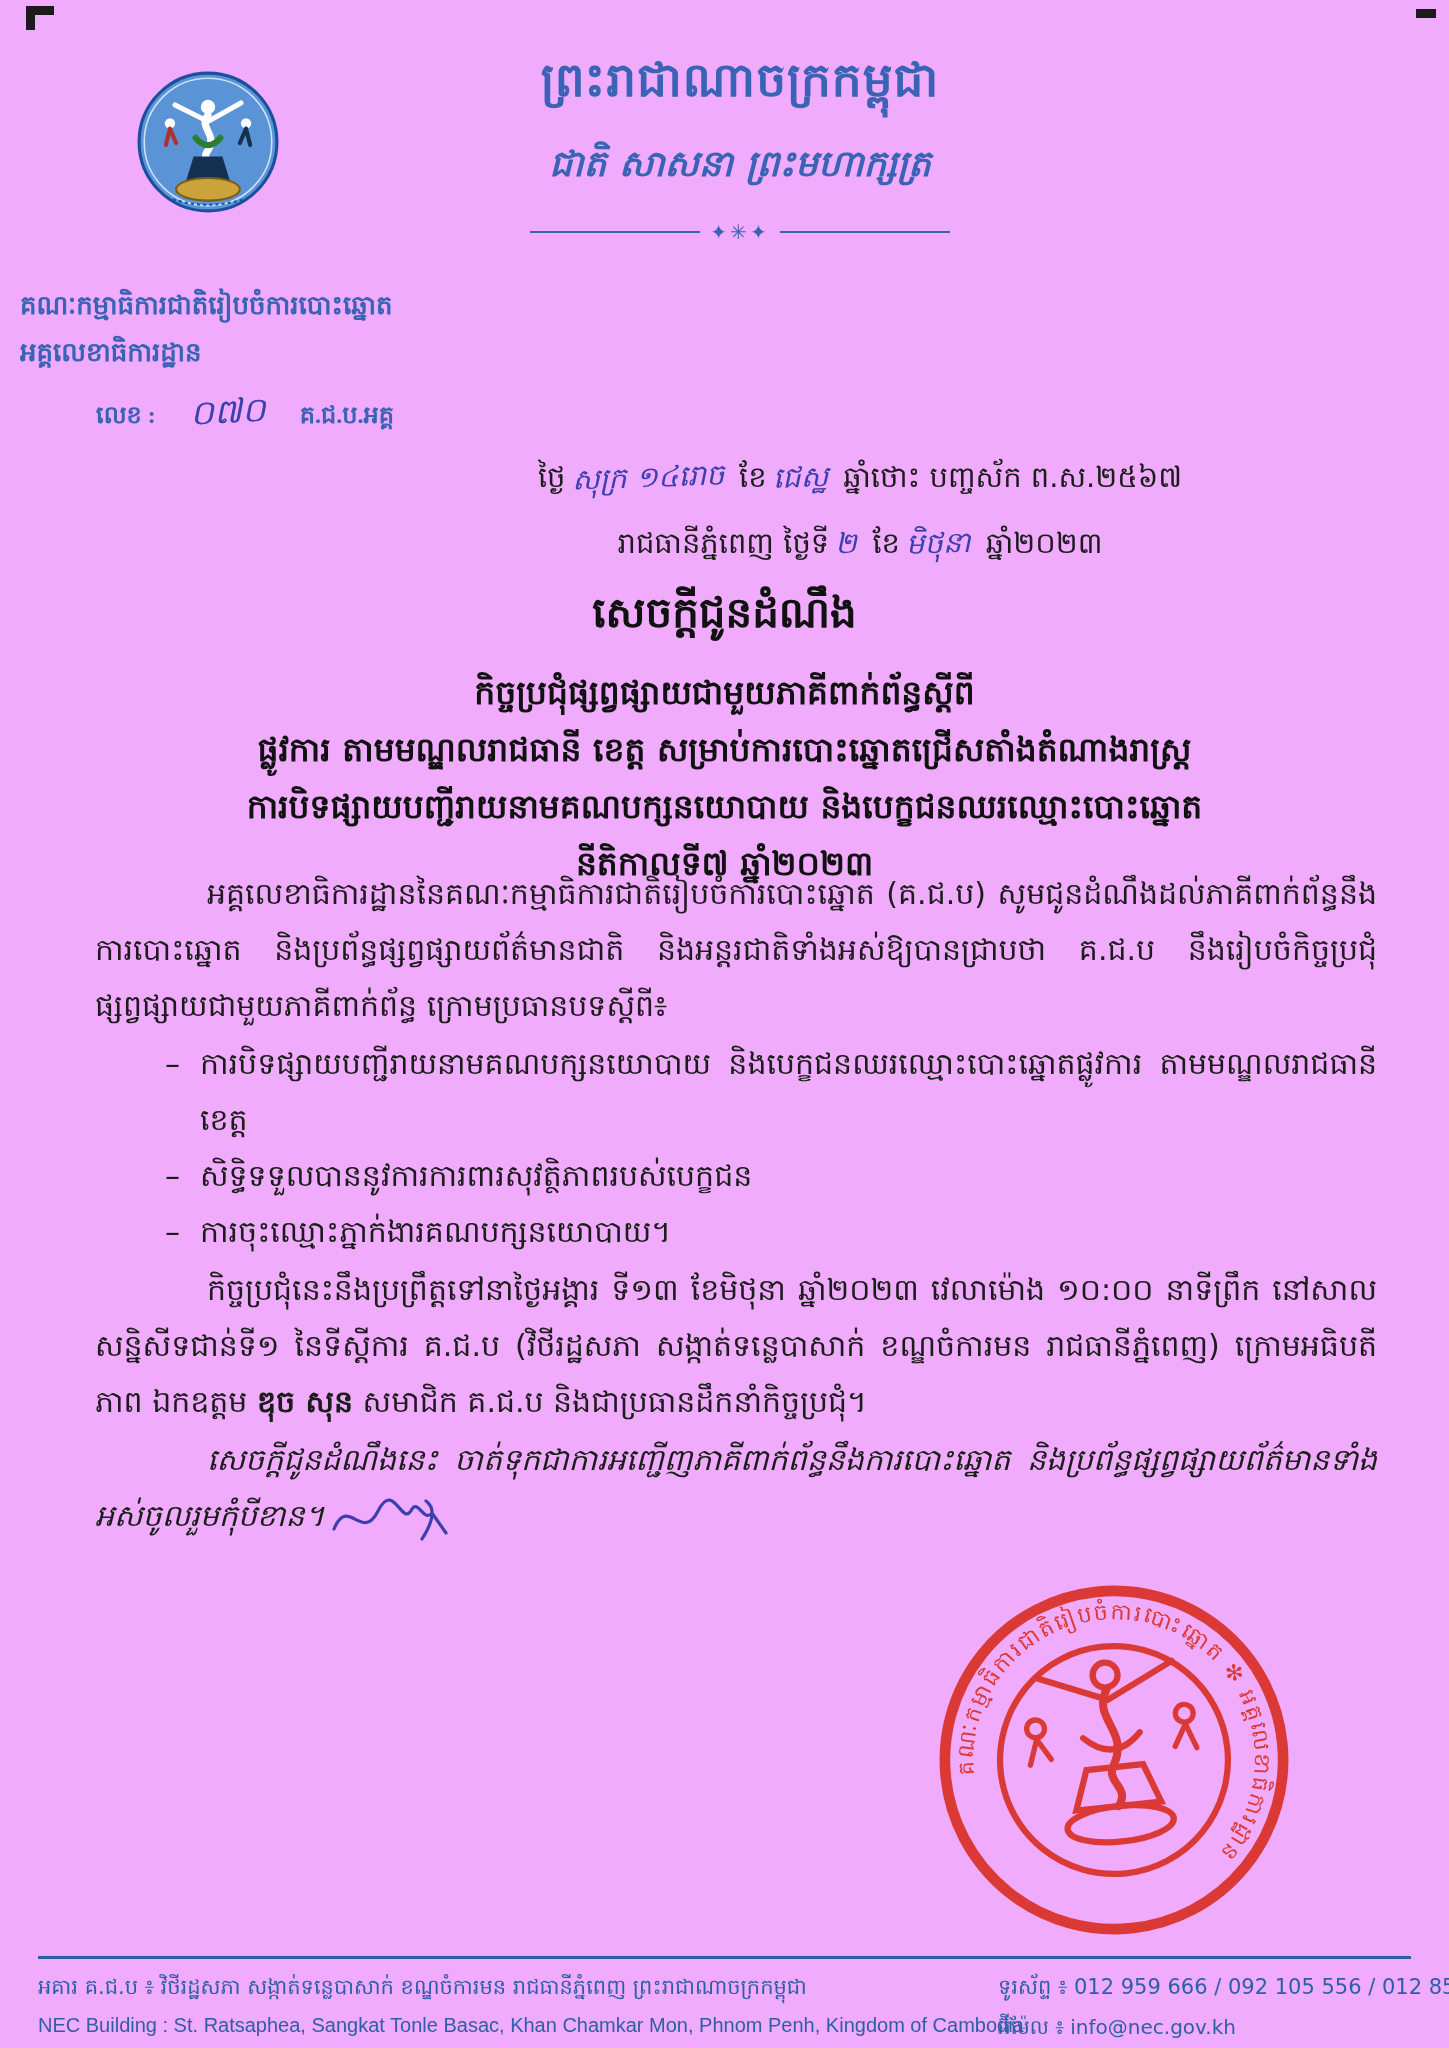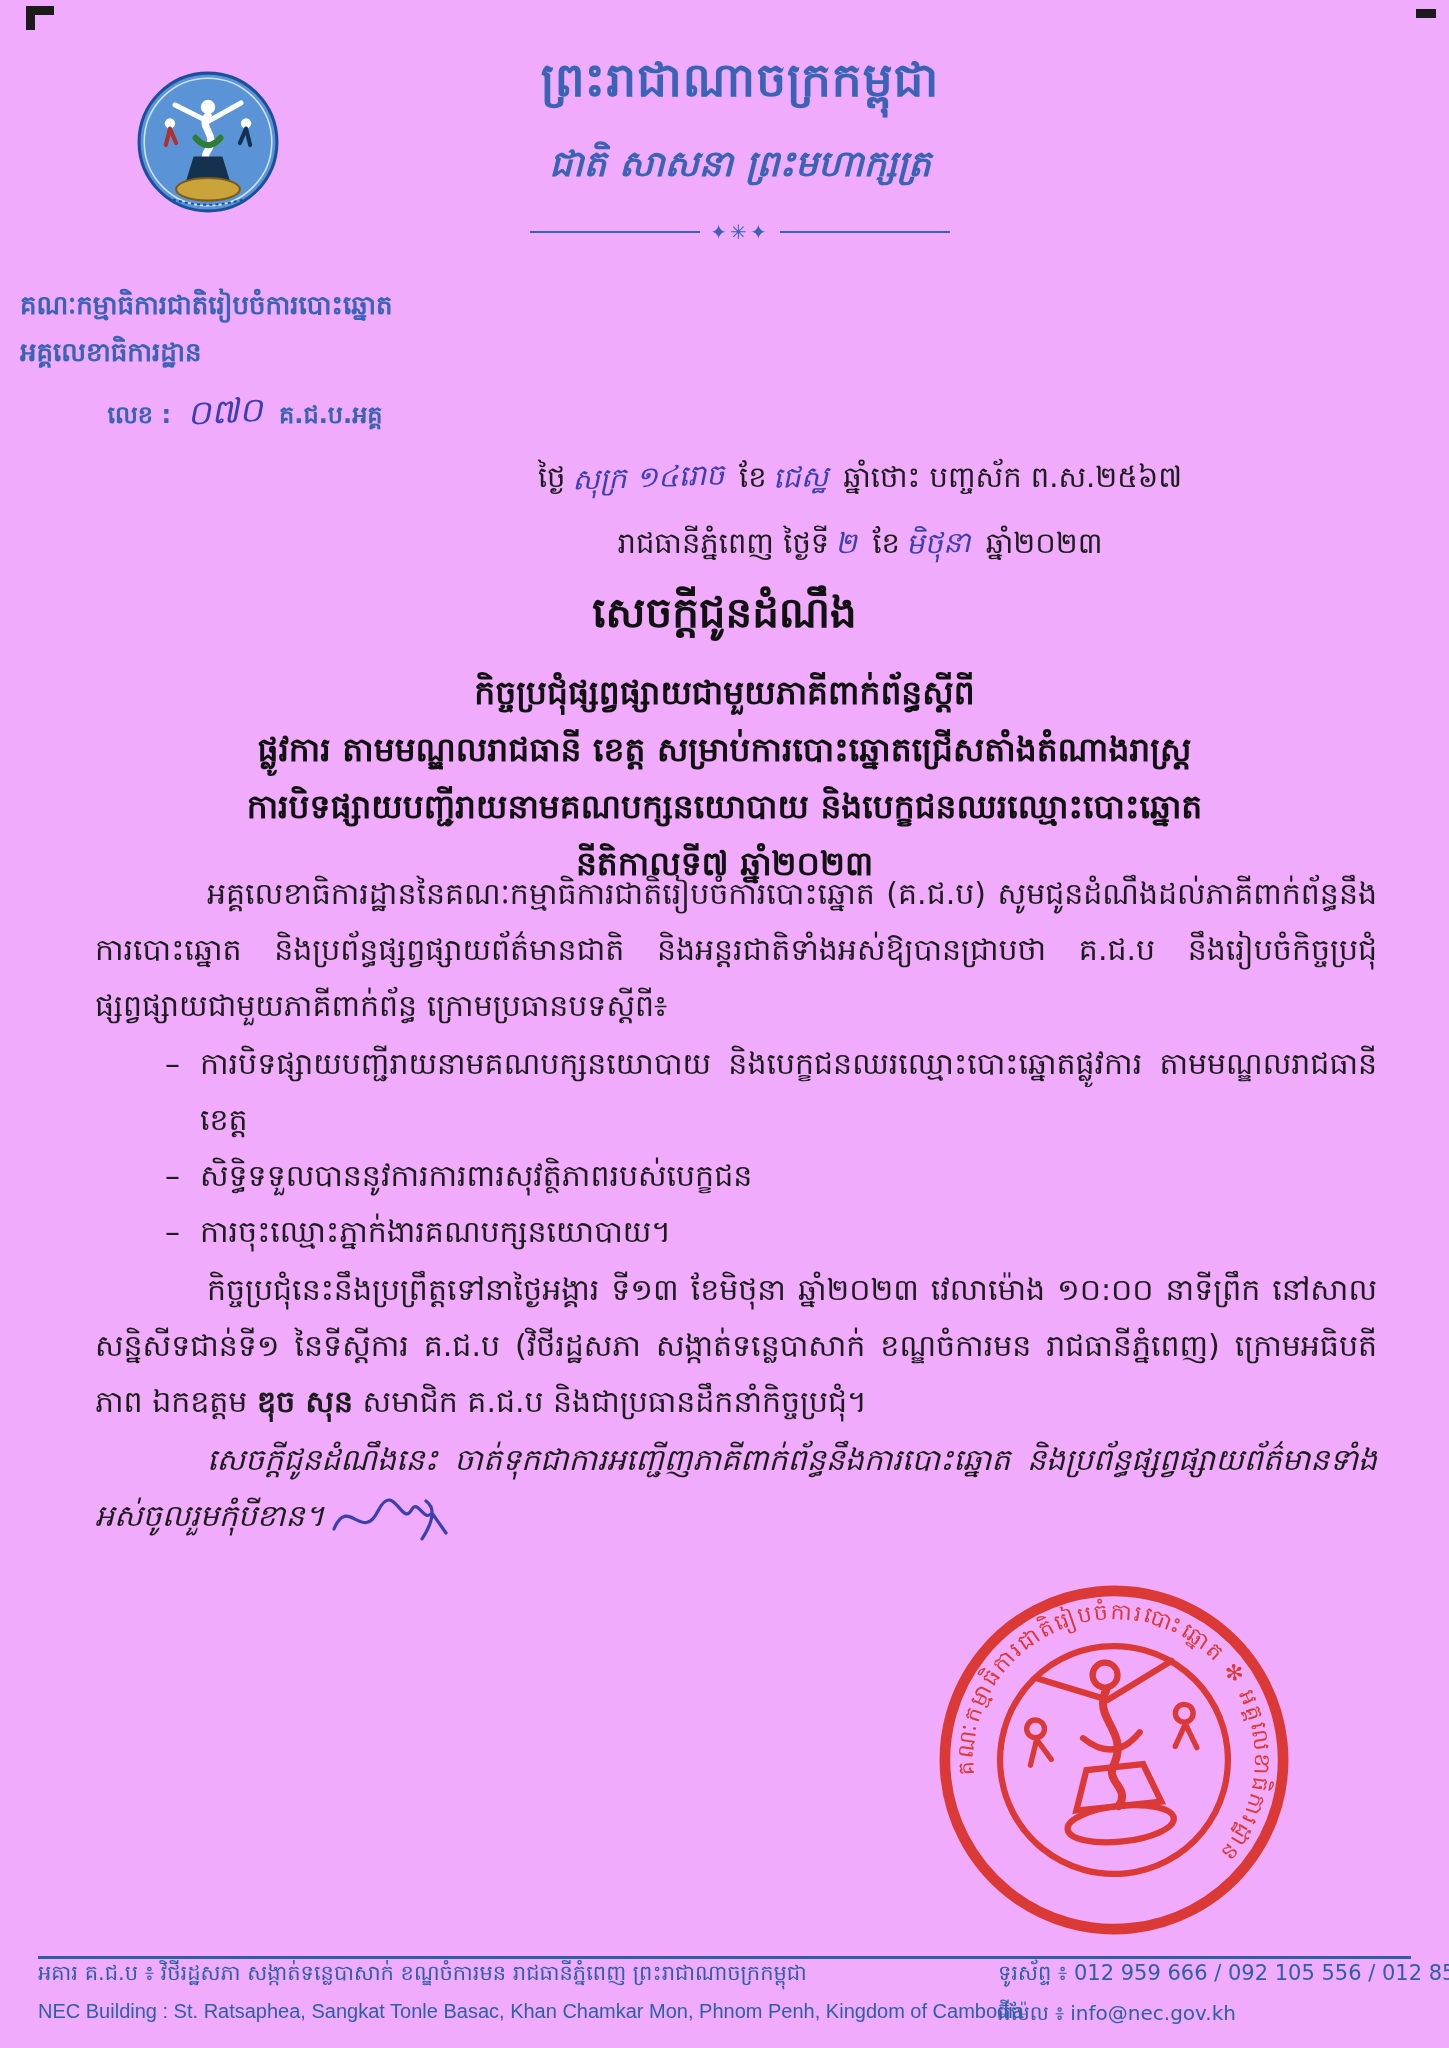--- a/index.html
+++ b/index.html
@@ -23,21 +23,21 @@
   .kingdom-title{font-size:47px;font-weight:bold;letter-spacing:1px;}
   .motto{font-size:36px;font-weight:bold;margin-top:22px;font-style:italic;}
   .divider{margin-top:26px;display:flex;align-items:center;justify-content:center;gap:10px;}
   .divider .dline{width:170px;height:2px;background:#3a62b5;}
   .divider .orn{font-size:20px;color:#3a62b5;letter-spacing:3px;}
 
   
   .org{position:absolute;left:20px;top:286px;width:450px;text-align:left;color:#3a62b5;font-weight:bold;}
   .org-committee{font-size:26px;line-height:38px;}
   .org-secretariat{font-size:26px;margin-top:12px;}
-  .doc-number{margin-top:16px;font-size:24px;display:flex;justify-content:center;align-items:baseline;gap:16px;}
+  .doc-number{margin-top:16px;font-size:24px;display:flex;justify-content:center;align-items:baseline;gap:34px;font-family:Liberation Serif, serif;}
   .ink{color:#3c3fae;font-style:italic;}
   .doc-number .ink{font-size:34px;font-weight:normal;display:inline-block;transform:rotate(-3deg);}
 
   
   .dateline{position:absolute;left:430px;top:444px;width:860px;text-align:center;font-size:29px;}
   .dateline .row{line-height:66px;white-space:nowrap;}
   .dateline .ink{display:inline-block;transform:rotate(-2deg);padding:0 6px;}
 
   
   .titleblock{position:absolute;left:0;top:586px;width:1449px;text-align:center;font-weight:bold;color:#111;}
@@ -53,21 +53,21 @@
   .bullets .dash{flex:0 0 auto;}
   .bullets .btext{text-align:justify;flex:1;}
   .bold-name{font-weight:bold;}
   .sig{display:inline-block;vertical-align:middle;margin-left:4px;}
 
   
   .stamp{position:absolute;left:936px;top:1582px;width:356px;height:356px;transform:rotate(-6deg);opacity:0.92;}
 
   
   .footer{position:absolute;left:38px;top:1956px;width:1373px;border-top:3px solid #2d5fa8;
-          padding-top:0;display:flex;justify-content:space-between;color:#2d5fa8;}
+          padding-top:14px;display:flex;justify-content:space-between;color:#2d5fa8;}
   .f-left{max-width:960px;}
   .f-km{font-size:21px;white-space:nowrap;}
   .f-en{font-size:20px;margin-top:10px;white-space:nowrap;font-family:"Liberation Sans",sans-serif;}
   .f-right{text-align:left;}
   .f-phone{font-size:21px;white-space:nowrap;}
   .f-email{font-size:20px;margin-top:10px;white-space:nowrap;}
 </style>
 </head>
 <body>
 

